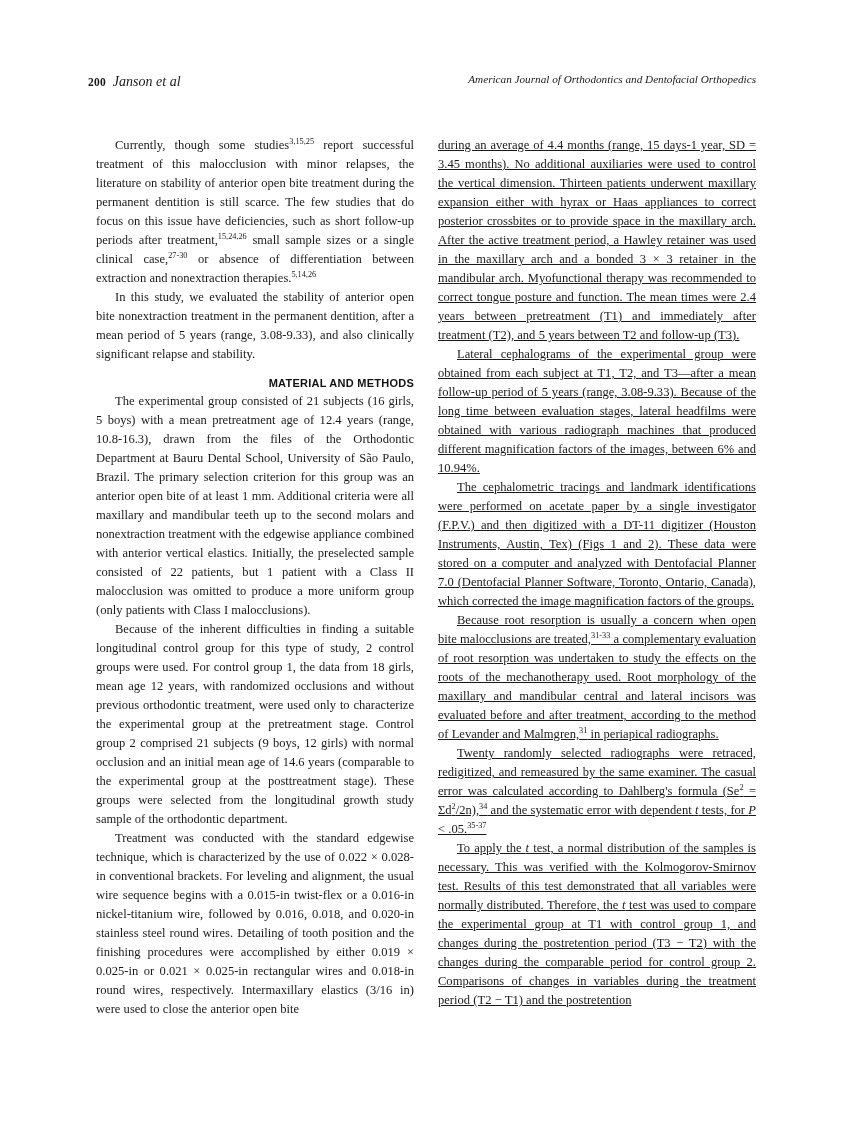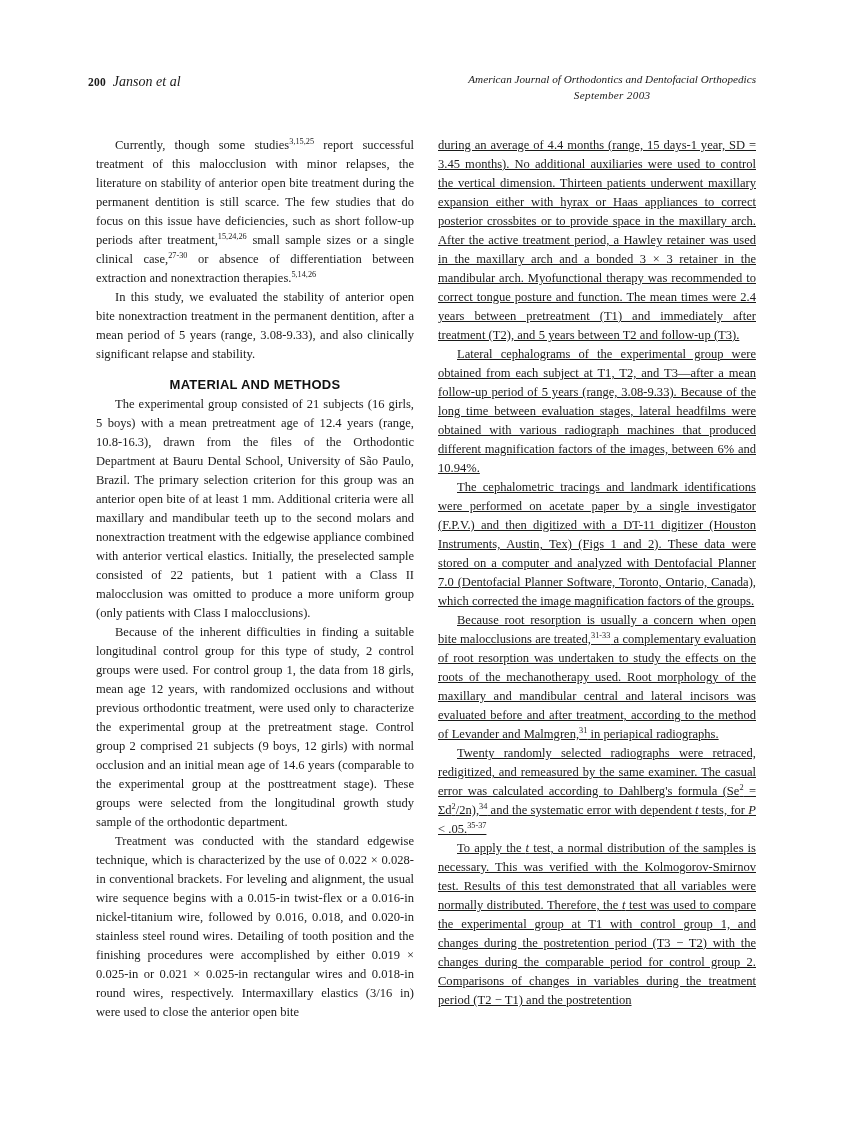--- a/index.html
+++ b/index.html
@@ -81,24 +81,24 @@
     text-indent: 19px;
     -webkit-hyphens: none;
     hyphens: none;
     word-spacing: 0.1px;
   }
   p.para.no-indent { text-indent: 0; }
 
   h2.section-head {
     margin: 13px 0 3px 0;
     font-family: "Liberation Sans", "DejaVu Sans", sans-serif;
-    font-size: 13px;
+    font-size: 11px;
     font-weight: bold;
     letter-spacing: 0.25px;
-    text-align: center;
+    text-align: right;
     color: #111111;
   }
 
   sup {
     font-size: 0.66em;
     vertical-align: super;
     line-height: 0;
   }
   .ital { font-style: italic; }
 </style>
@@ -106,21 +106,20 @@
 <body>
 
 <div class="page">
 
   <div class="running-head">
     <div class="rh-left">
       <span class="rh-pageno">200</span><span class="rh-authors">Janson et al</span>
     </div>
     <div class="rh-right">
       <span class="rh-journal">American Journal of Orthodontics and Dentofacial Orthopedics</span>
-      <span class="rh-date">September 2003</span>
     </div>
   </div>
 
   <div class="body-cols">
 
     <div class="col col-left">
 
       <p class="para"><span>Currently, though some studies</span><sup>3,15,25</sup><span> report successful treatment of this malocclusion with minor relapses, the literature on stability of anterior open bite treatment during the permanent dentition is still scarce. The few studies that do focus on this issue have deficiencies, such as short follow-up periods after treatment,</span><sup>15,24,26</sup><span> small sample sizes or a single clinical case,</span><sup>27-30</sup><span> or absence of differentiation between extraction and nonextraction therapies.</span><sup>5,14,26</sup></p>
 
       <p class="para">In this study, we evaluated the stability of anterior open bite nonextraction treatment in the permanent dentition, after a mean period of 5 years (range, 3.08-9.33), and also clinically significant relapse and stability.</p>

